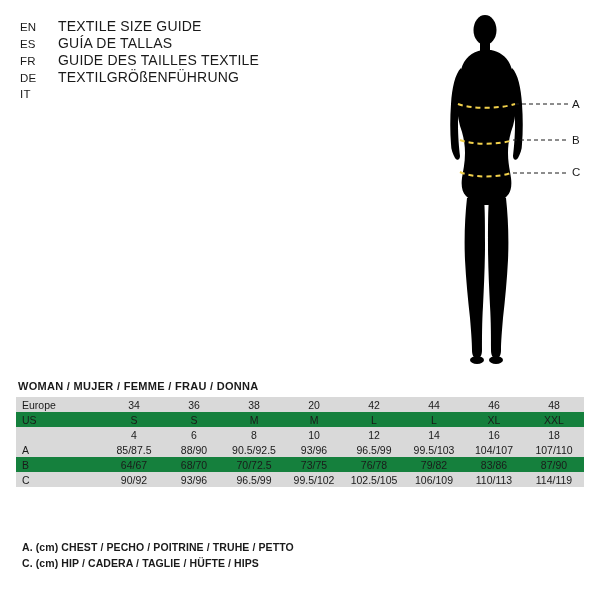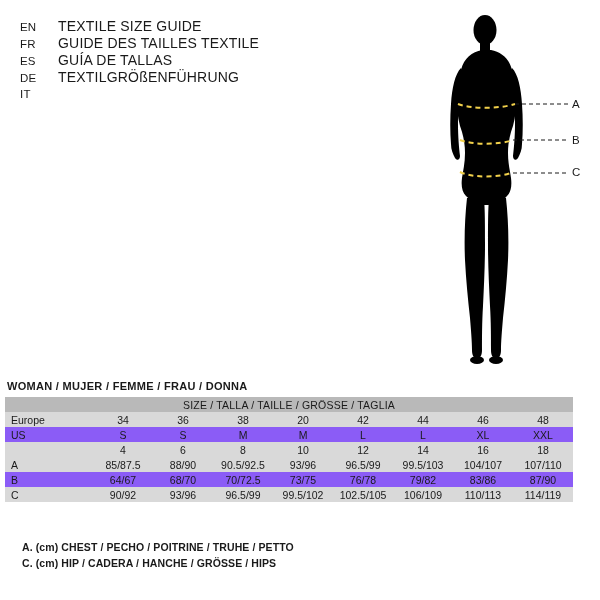--- a/index.html
+++ b/index.html
@@ -62,21 +62,21 @@
     font-size: 11.5px;
     color: #1a1a1a;
   }
   .label-a { left: 152px; top: 90px; }
   .label-b { left: 152px; top: 126px; }
   .label-c { left: 152px; top: 158px; }
 
   
   .table-section {
     position: absolute;
-    left: 5px;
+    left: 16px;
     top: 380px;
     width: 568px;
   }
   .woman-title {
     font-size: 11px;
     font-weight: bold;
     letter-spacing: 0.3px;
     margin: 0 0 5px 2px;
     color: #1a1a1a;
   }
@@ -95,21 +95,21 @@
   }
   .row-header td {
     background: #b9b9b9;
     text-align: left;
     padding-left: 6px;
     font-size: 10.5px;
     height: 16px;
     letter-spacing: 0.2px;
   }
   .row-shade td { background: #d9d9d9; }
-  .row-plain td { background: #8b5cf6; }
+  .row-plain td { background: #15803d; }
   .col-label {
     text-align: left !important;
     padding-left: 6px !important;
     margin-left: 28px;
   }
 
   
   .legend {
     position: absolute;
     left: 22px;
@@ -128,26 +128,26 @@
 <body>
 
 <div class="page">
 
   <div class="lang-block">
     <div class="lang-row">
       <span class="lang-code">EN</span>
       <span class="lang-text">TEXTILE SIZE GUIDE</span>
     </div>
     <div class="lang-row">
+      <span class="lang-code">ES</span>
+      <span class="lang-text">GUÍA DE TALLAS</span>
+    </div>
+    <div class="lang-row">
       <span class="lang-code">FR</span>
       <span class="lang-text">GUIDE DES TAILLES TEXTILE</span>
-    </div>
-    <div class="lang-row">
-      <span class="lang-code">ES</span>
-      <span class="lang-text">GUÍA DE TALLAS</span>
     </div>
     <div class="lang-row">
       <span class="lang-code">DE</span>
       <span class="lang-text">TEXTILGRÖßENFÜHRUNG</span>
     </div>
     <div class="lang-row">
       <span class="lang-code">IT</span>
     </div>
   </div>
 
@@ -232,23 +232,20 @@
         <col style="width:60px">
           <col style="width:60px">
           <col style="width:60px">
           <col style="width:60px">
         <col style="width:60px">
           <col style="width:60px">
           <col style="width:60px">
           <col style="width:60px">
       </colgroup>
       <tbody>
-        <tr class="row-header">
-          <td colspan="9">SIZE / TALLA / TAILLE / GRÖSSE / TAGLIA</td>
-        </tr>
 
         <tr class="row-shade">
           <td class="col-label">Europe</td>
           <td>34</td>
           <td>36</td>
           <td>38</td>
           <td>20</td>
           <td>42</td>
           <td>44</td>
           <td>46</td>
@@ -314,16 +311,16 @@
           <td>106/109</td>
           <td>110/113</td>
           <td>114/119</td>
         </tr>
       </tbody>
     </table>
   </div>
 
   <div class="legend">
     <div class="legend-line">A. (cm) CHEST / PECHO / POITRINE / TRUHE / PETTO</div>
-    <div class="legend-line">C. (cm) HIP / CADERA / HANCHE / GRÖSSE / HIPS</div>
+    <div class="legend-line">C. (cm) HIP / CADERA / TAGLIE / HÜFTE / HIPS</div>
   </div>
 
 </div>
 
 </body></html>

